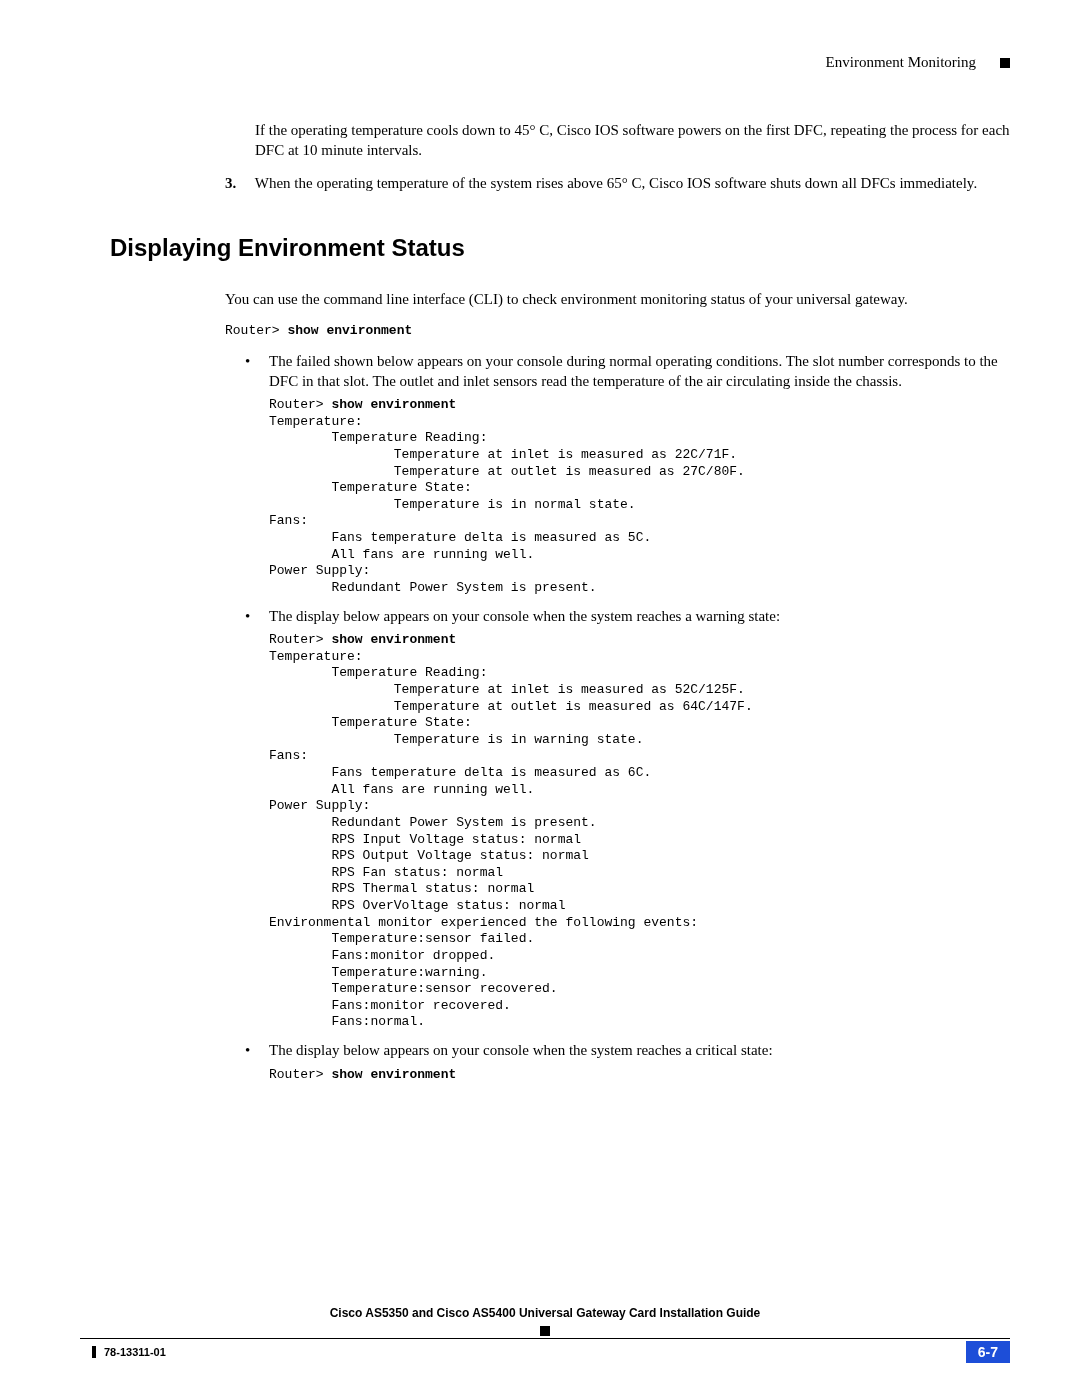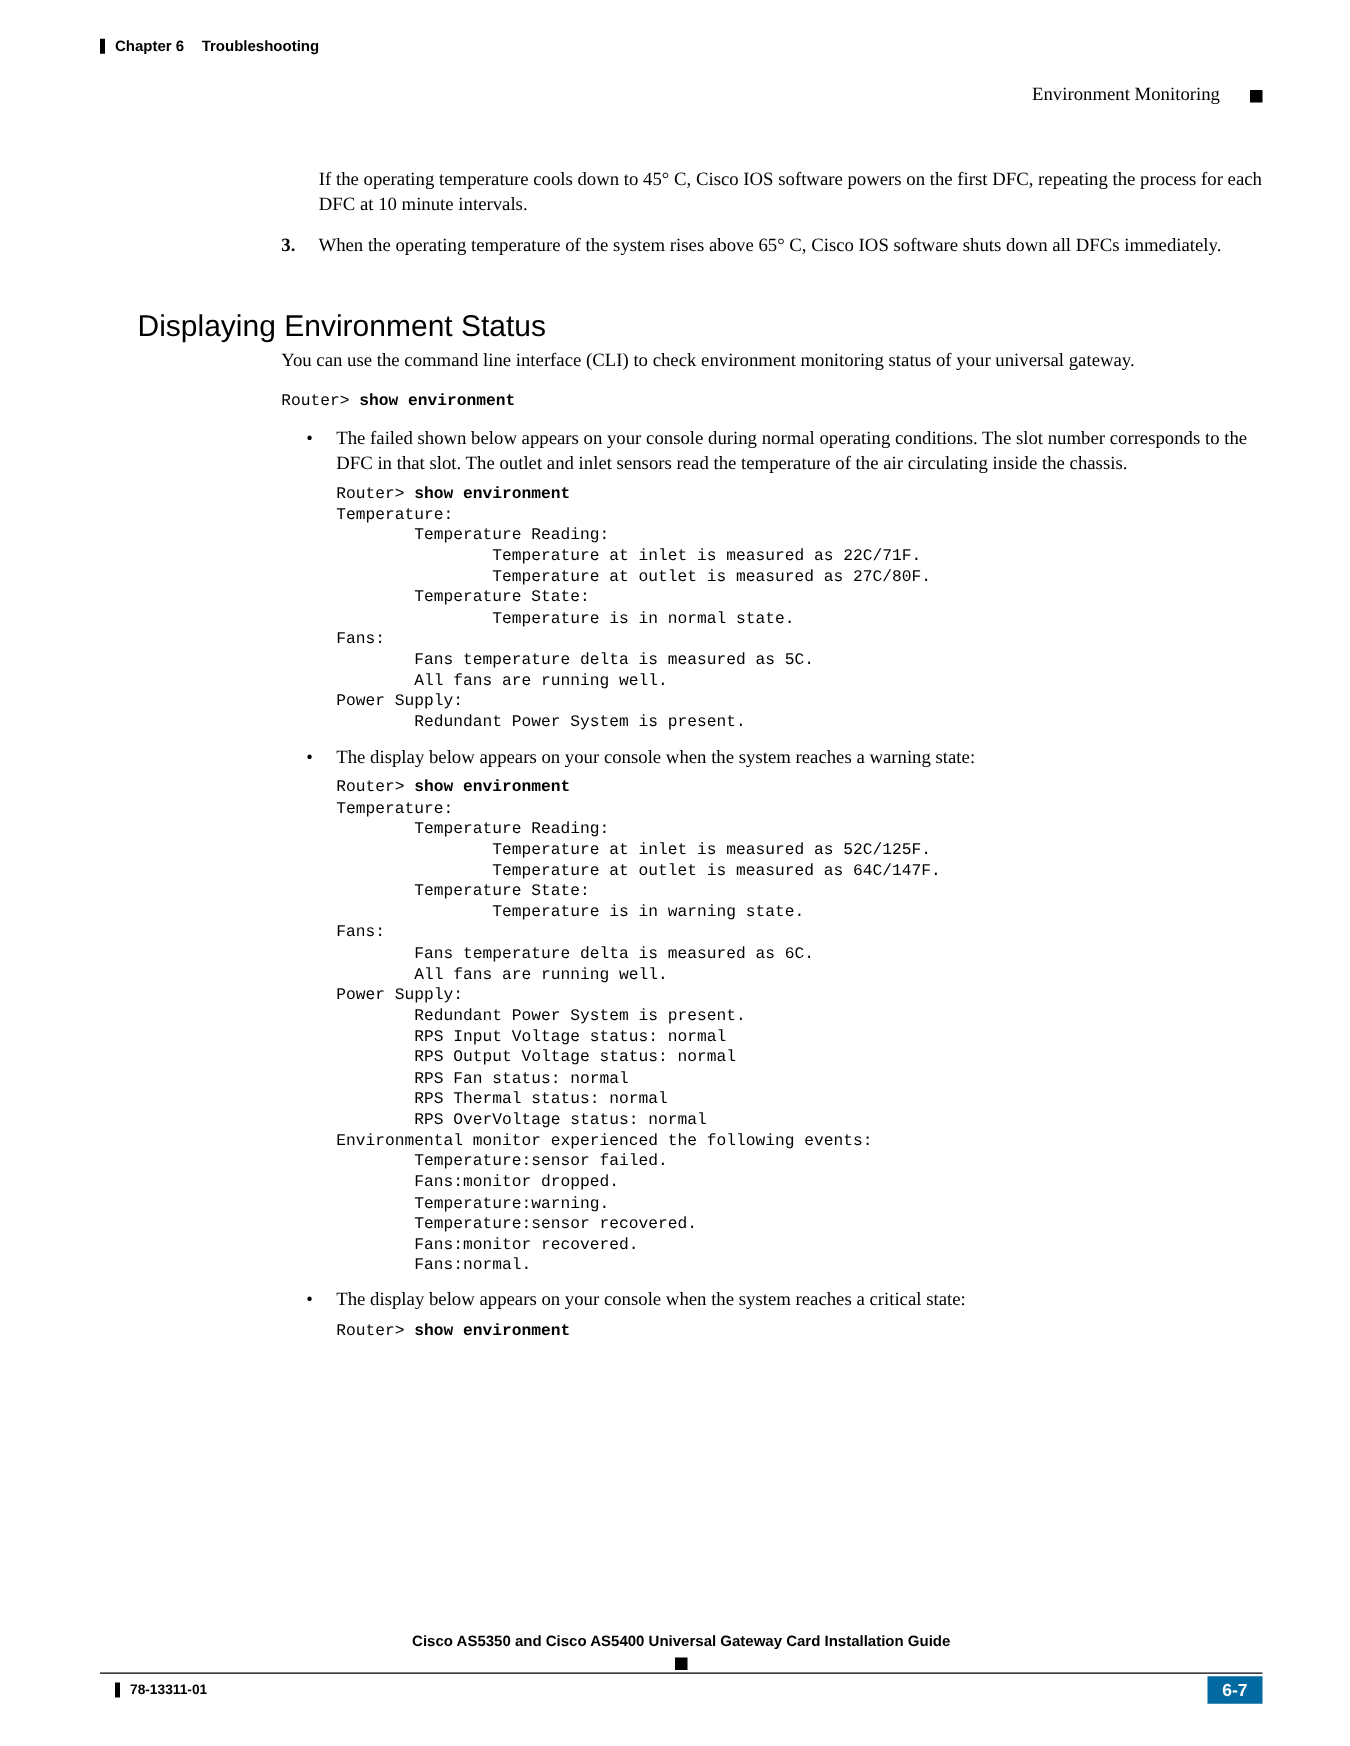--- a/index.html
+++ b/index.html
@@ -72,22 +72,22 @@
     vertical-align: top;
   }
   .step-text {
     display: inline-block;
     width: calc(100% - 30px);
     vertical-align: top;
   }
   h2.section-heading {
     font-family: Arial, Helvetica, sans-serif;
     font-size: 24px;
-    font-weight: normal;
-    margin: 40px 0 4px 0;
+    font-weight: bold;
+    margin: 40px 0 28px 0;
     padding-left: 30px;
   }
   .intro {
     padding-left: 145px;
     margin: 0 0 14px 0;
     line-height: 1.3;
   }
   .cmd-inline {
     font-weight: bold;
   }
@@ -151,40 +151,33 @@
   .footer-left {
     font-family: Arial, Helvetica, sans-serif;
     font-weight: bold;
     font-size: 11px;
     display: flex;
     align-items: center;
     gap: 8px;
     padding-left: 12px;
   }
   .page-number-box {
-    background: #0369a1;
+    background: #1d4ed8;
     color: #fff;
     font-family: Arial, Helvetica, sans-serif;
     font-weight: bold;
     font-size: 14px;
     padding: 3px 12px;
   }
 </style>
 </head>
 <body>
 
 <div class="page">
 
-  <div class="header">
-    <div class="header-left">
-      <span class="vbar"></span>
-      <span>Chapter 6</span>
-      <span style="margin-left:6px;">Troubleshooting</span>
-    </div>
-  </div>
   <div class="header-right">
     <span>Environment Monitoring</span>
     <span class="sq"></span>
   </div>
 
   <div class="content">
 
     <p class="body-text">If the operating temperature cools down to 45° C, Cisco IOS software powers on the first DFC, repeating the process for each DFC at 10 minute intervals.</p>
 
     <div class="step-row">

